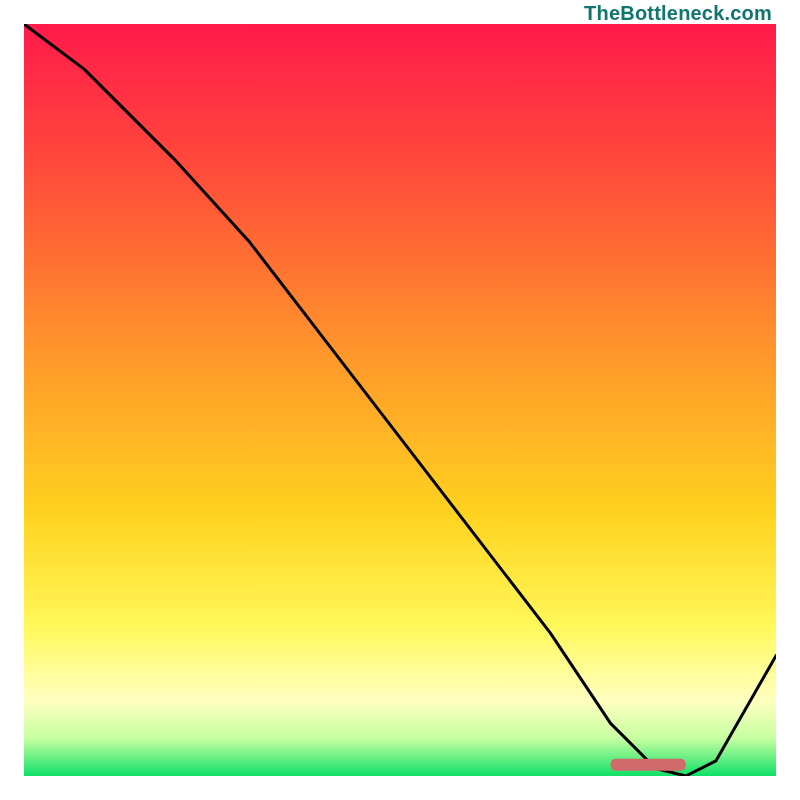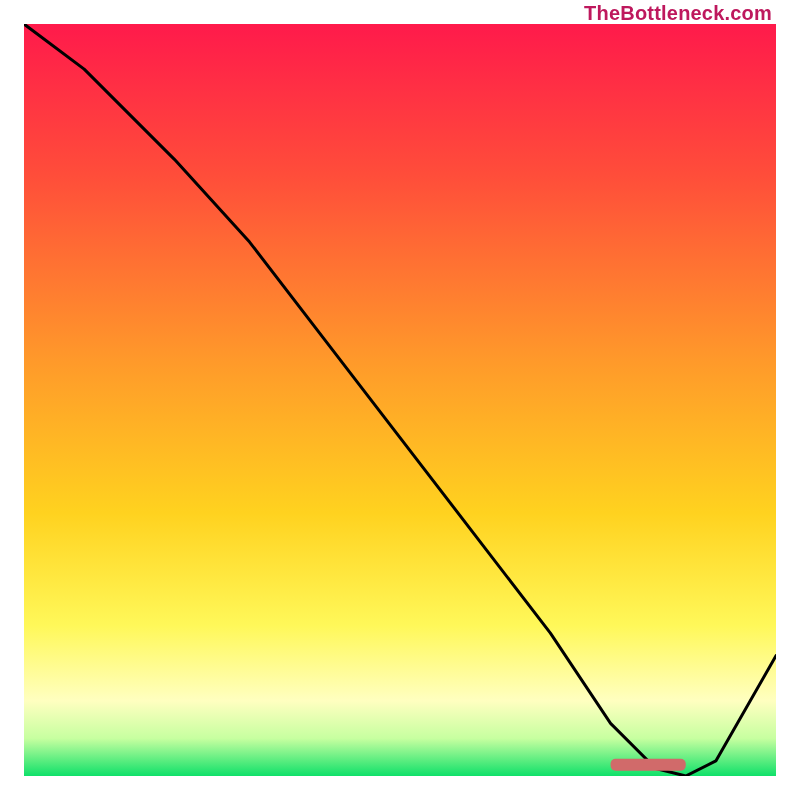--- a/index.html
+++ b/index.html
@@ -25,21 +25,21 @@
     left: 0;
     width: 752px;
     height: 752px;
   }
   .watermark {
     position: absolute;
     top: 2px;
     right: 28px;
     font-size: 20px;
     font-weight: 600;
-    color: #be185d;
+    color: #0f766e;
     letter-spacing: 0.2px;
   }
 </style>
 </head>
 <body>
 
 <div class="watermark">TheBottleneck.com</div>
 
 <div class="frame">
   <svg class="plot" viewBox="0 0 752 752" preserveAspectRatio="none">

